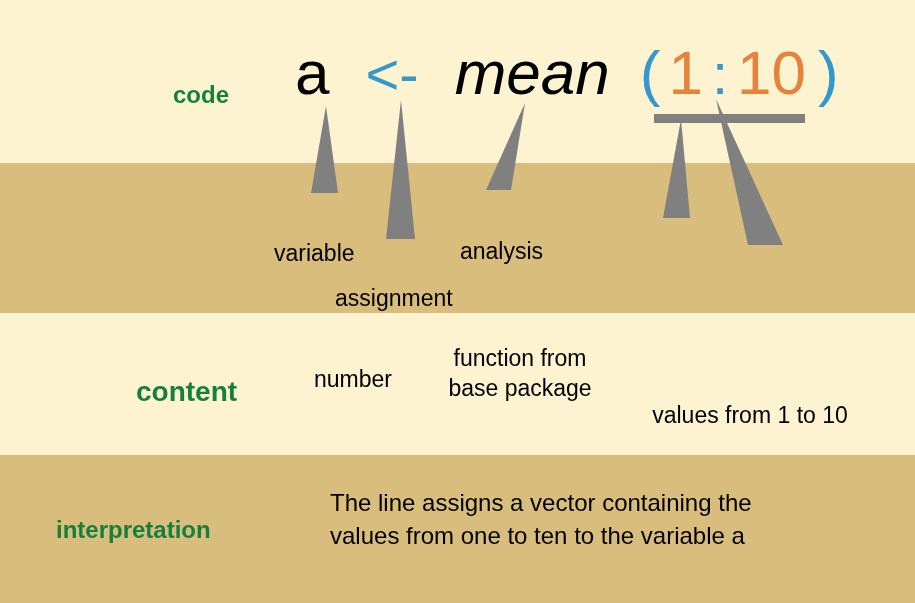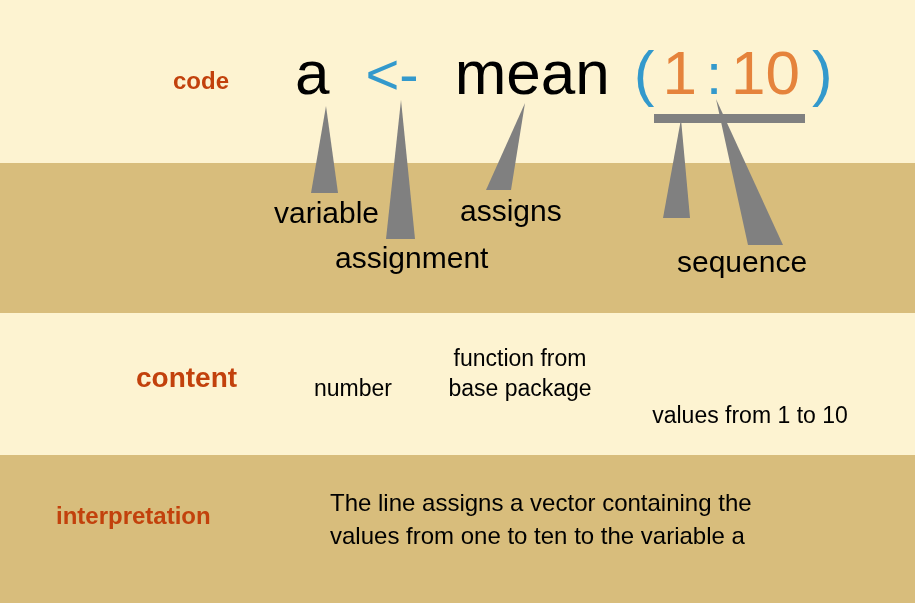--- a/index.html
+++ b/index.html
@@ -31,23 +31,24 @@
   .band-tan   { background: #d8bd7c; }
 
   #band-code        { top: 0px;   height: 163px; }
   #band-formal      { top: 163px; height: 150px; }
   #band-content     { top: 313px; height: 142px; }
   #band-interpret   { top: 455px; height: 148px; }
 
   
   .row-label {
     position: absolute;
-    color: #c2410c;
+    color: #15803d;
     font-weight: bold;
     white-space: nowrap;
+    margin-top: 14px;
   }
   #label-code {
     left: 173px;
     top: 67px;
     font-size: 24px;
     font-weight: bold;
   }
   #label-formal {
     left: 35px;
     top: 220px;
@@ -76,59 +77,60 @@
     line-height: 1;
     white-space: pre;
   }
   .tok { font-family: "Liberation Sans", sans-serif; }
   .tok-black  { color: #000000; }
   .tok-blue   { color: #3399cc; }
   .tok-orange { color: #e5833c; }
 
   #tok-var       { margin-right: 36px; }
   #tok-assign    { margin-right: 36px; font-size: 58px; }
-  #tok-fn        { margin-right: 24px; }
+  #tok-fn        { margin-right: 30px; font-style: italic; }
   #tok-paren-l   { margin-right: 8px; }
   #tok-one       { }
   #tok-colon     { margin: 0 9px; font-size: 58px; }
   #tok-ten       { }
   #tok-paren-r   { margin-left: 12px; }
 
   
   #seq-bar {
     position: absolute;
     left: 654px;
     top: 114px;
     width: 151px;
     height: 9px;
     background: #808080;
   }
 
   
   .anno {
     position: absolute;
     color: #000000;
-    font-size: 30px;
+    font-size: 23px;
     white-space: nowrap;
+    margin-top: 44px;
   }
   #anno-variable   { left: 274px; top: 196px; }
   #anno-assignment { left: 335px; top: 241px; }
   #anno-function   { left: 460px; top: 194px; }
   #anno-parameter  { left: 605px; top: 220px; }
   #anno-sequence   { left: 677px; top: 245px; }
 
   
   .content-cell {
     position: absolute;
     color: #000000;
     font-size: 23px;
     text-align: center;
     line-height: 1.32;
   }
-  #content-number { left: 307px; top: 364px; width: 92px; margin-top: 9px; }
+  #content-number { left: 307px; top: 364px; width: 92px; }
   #content-fn     { left: 432px; top: 343px; width: 176px; }
   #content-values { left: 636px; top: 364px; width: 228px; margin-top: 36px; }
 
   
   #interp-text {
     position: absolute;
     left: 330px;
     top: 486px;
     width: 490px;
     color: #000000;
@@ -176,24 +178,23 @@
 
     <polygon points="716,99 783,245 748,245" fill="#808080"></polygon>
   </svg>
 
   <div id="seq-bar"></div>
 
   <div class="anno" id="anno-variable">variable</div>
 
   <div class="anno" id="anno-assignment">assignment</div>
 
-  <div class="anno" id="anno-function">assigns</div>
-
-
-  <div class="anno" id="anno-sequence">sequence</div>
+  <div class="anno" id="anno-function">analysis</div>
+
+
 
   <div class="content-cell" id="content-number">number</div>
 
   <div class="content-cell" id="content-fn">
     <div>function from</div>
     <div>base package</div>
   </div>
 
   <div class="content-cell" id="content-values">values from 1 to 10</div>
 

